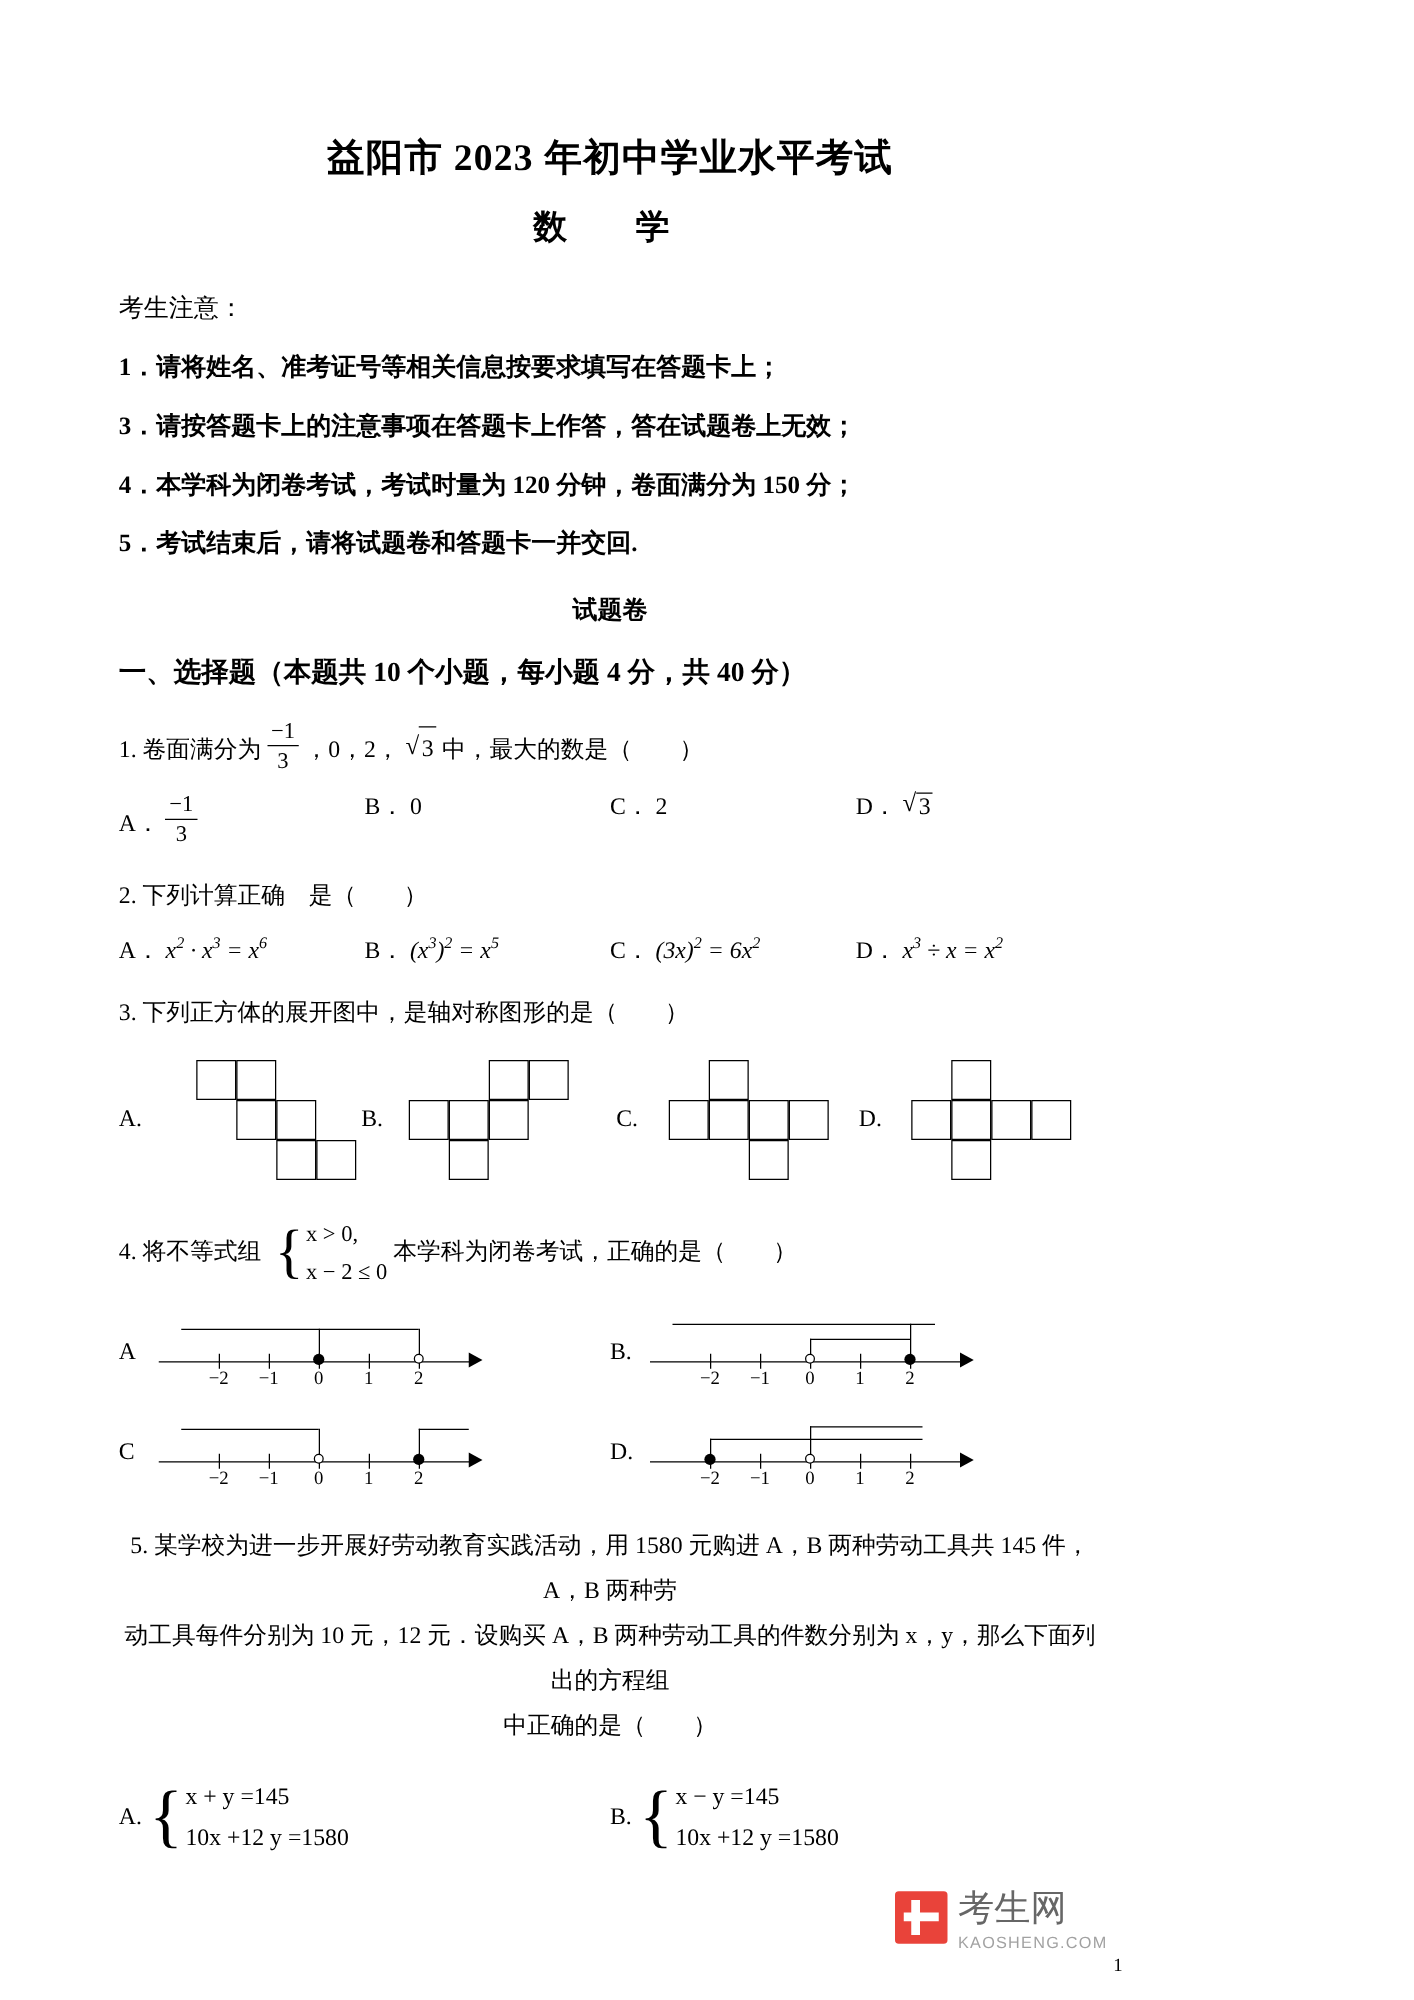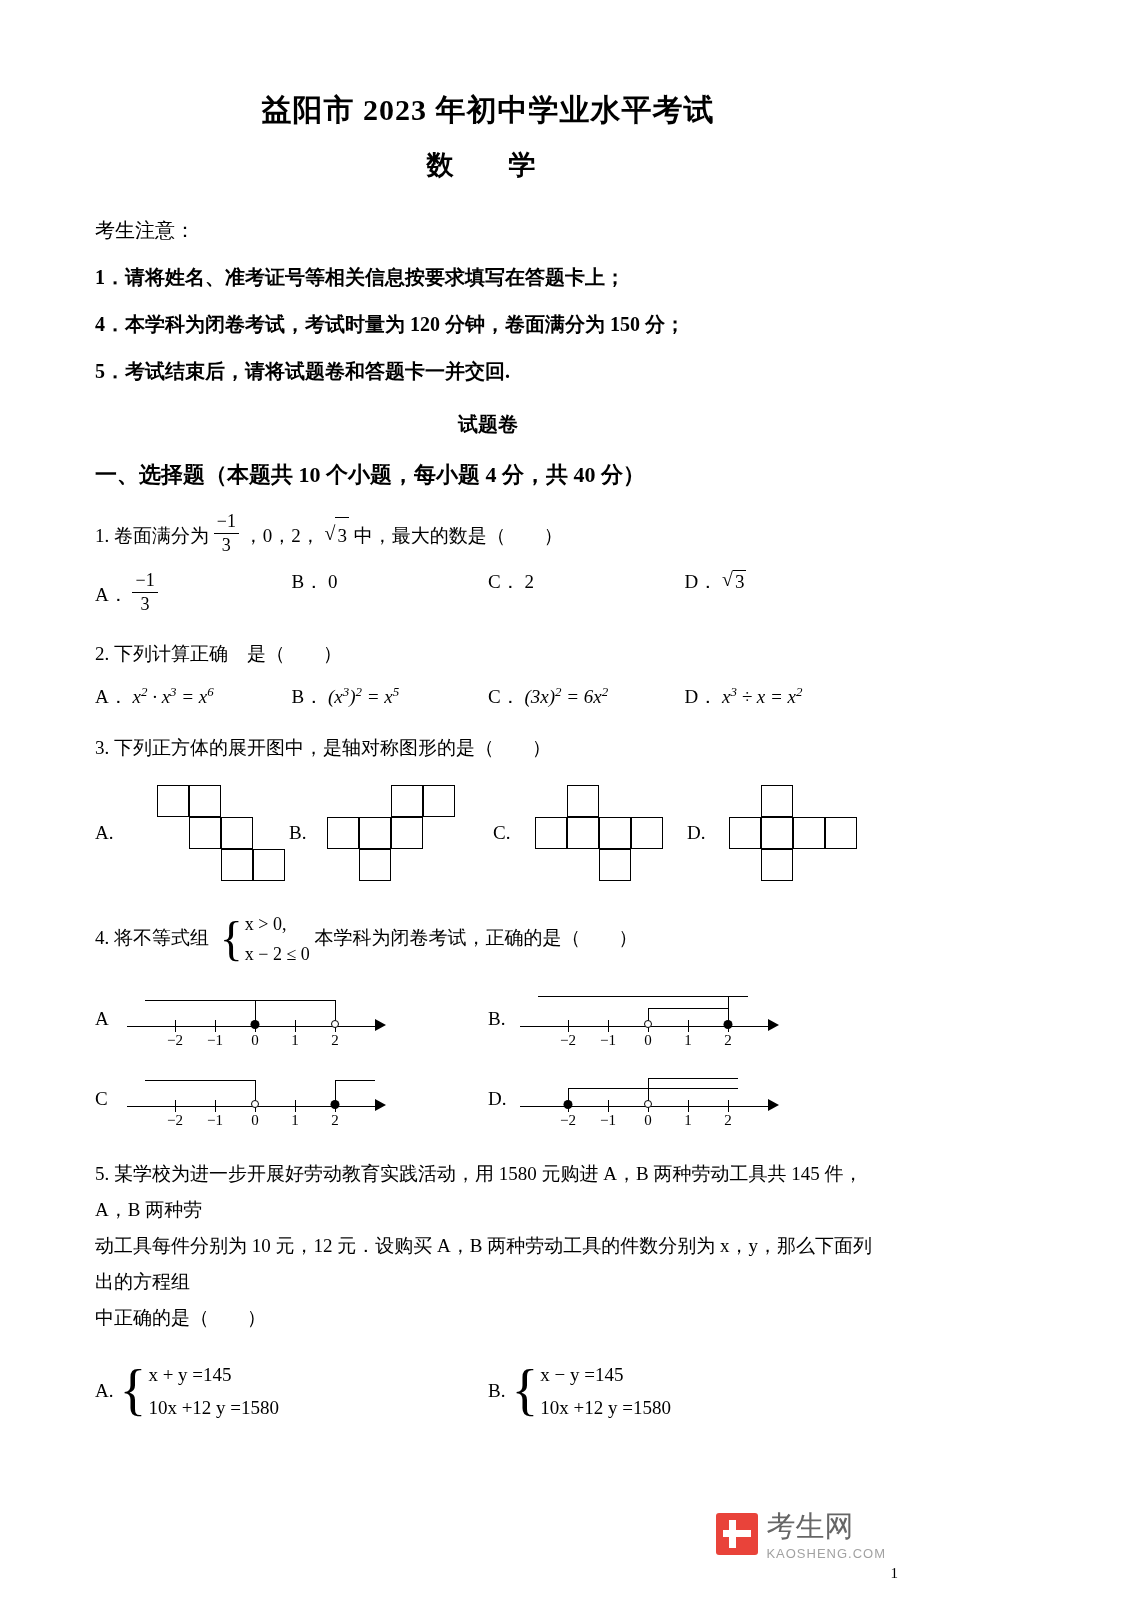--- a/index.html
+++ b/index.html
@@ -7,21 +7,21 @@
     width:1131px;
     background:#ffffff;
     font-family:"Liberation Serif", serif;
     color:#000;
   }
   .page{
     position:relative;
     width:976px;
     height:1600px;
     box-sizing:border-box;
-    padding:60px 95px 0 95px;
+    padding:76px 95px 0 95px;
   }
   .title{
     text-align:center;
     font-weight:bold;
     font-size:30px;
     letter-spacing:1px;
     margin-top:30px;
   }
   .subject{
     text-align:center;
@@ -124,20 +124,21 @@
 </head>
 <body>
 
 <div class="page">
 
   <div class="title">益阳市 2023 年初中学业水平考试</div>
   <div class="subject">数　学</div>
 
   <div class="notice-head">考生注意：</div>
   <div class="notice-item">1．请将姓名、准考证号等相关信息按要求填写在答题卡上；</div>
+  <div class="notice-item">3．请按答题卡上的注意事项在答题卡上作答，答在试题卷上无效；</div>
   <div class="notice-item">4．本学科为闭卷考试，考试时量为 120 分钟，卷面满分为 150 分；</div>
   <div class="notice-item">5．考试结束后，请将试题卷和答题卡一并交回.</div>
 
   <div class="paper-label">试题卷</div>
 
   <div class="section-head">一、选择题（本题共 10 个小题，每小题 4 分，共 40 分）</div>
 
   <div class="q">
     <span>1.</span>
     <span>卷面满分为</span>
@@ -342,21 +343,21 @@
         <div class="seg" style="left:48px;top:20px;width:170px;"></div>
         <div class="seg" style="left:128px;top:10px;width:90px;"></div>
         <div class="vseg" style="left:48px;top:20px;height:18px;"></div>
         <div class="vseg" style="left:128px;top:10px;height:28px;"></div>
         <div class="dot" style="left:48px"></div>
         <div class="odot" style="left:128px"></div>
       </div>
     </div>
   </div>
 
-  <div class="q" style="margin-top:26px;">
+  <div class="q" style="margin-top:26px;text-align:center;">
     <div><span>5.</span>
       <span>某学校为进一步开展好劳动教育实践活动，用 1580 元购进 A，B 两种劳动工具共 145 件，A，B 两种劳</span></div>
     <div>动工具每件分别为 10 元，12 元．设购买 A，B 两种劳动工具的件数分别为 x，y，那么下面列出的方程组</div>
     <div>中正确的是（　　）</div>
   </div>
 
   <div class="sys-row">
     <div class="sys-cell">
       <span>A.</span>
       <span class="brace">{</span>

